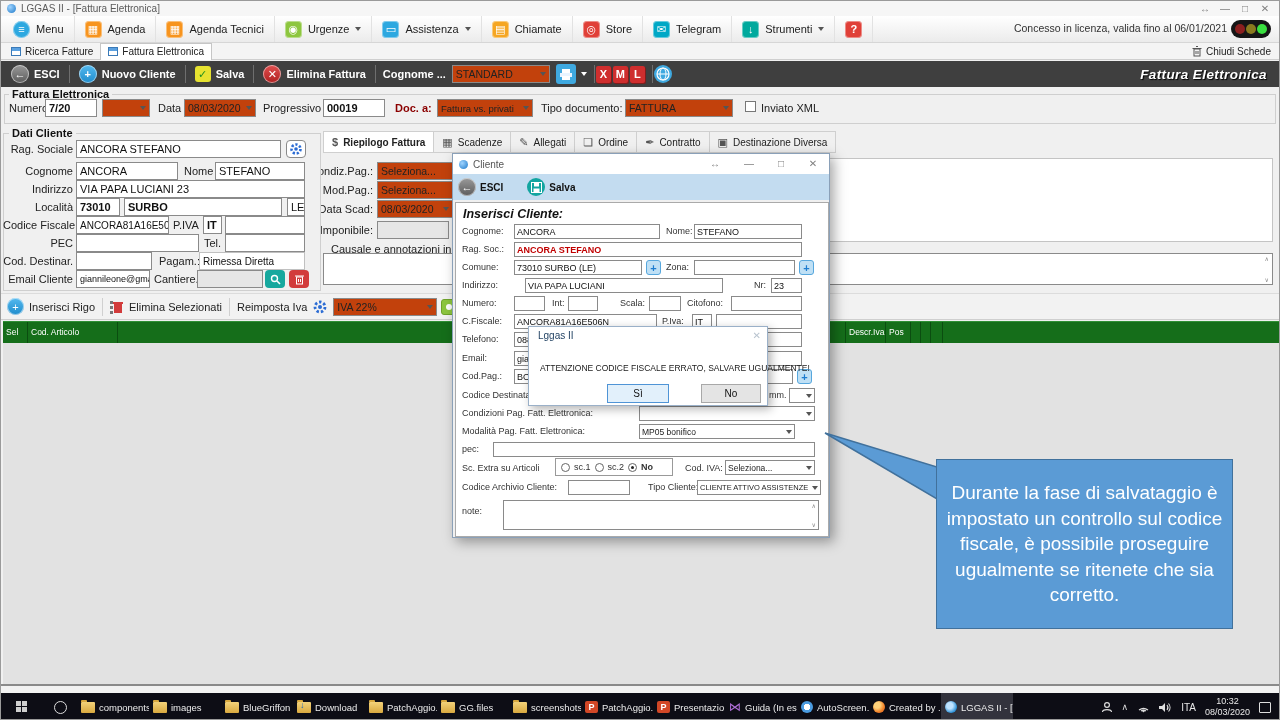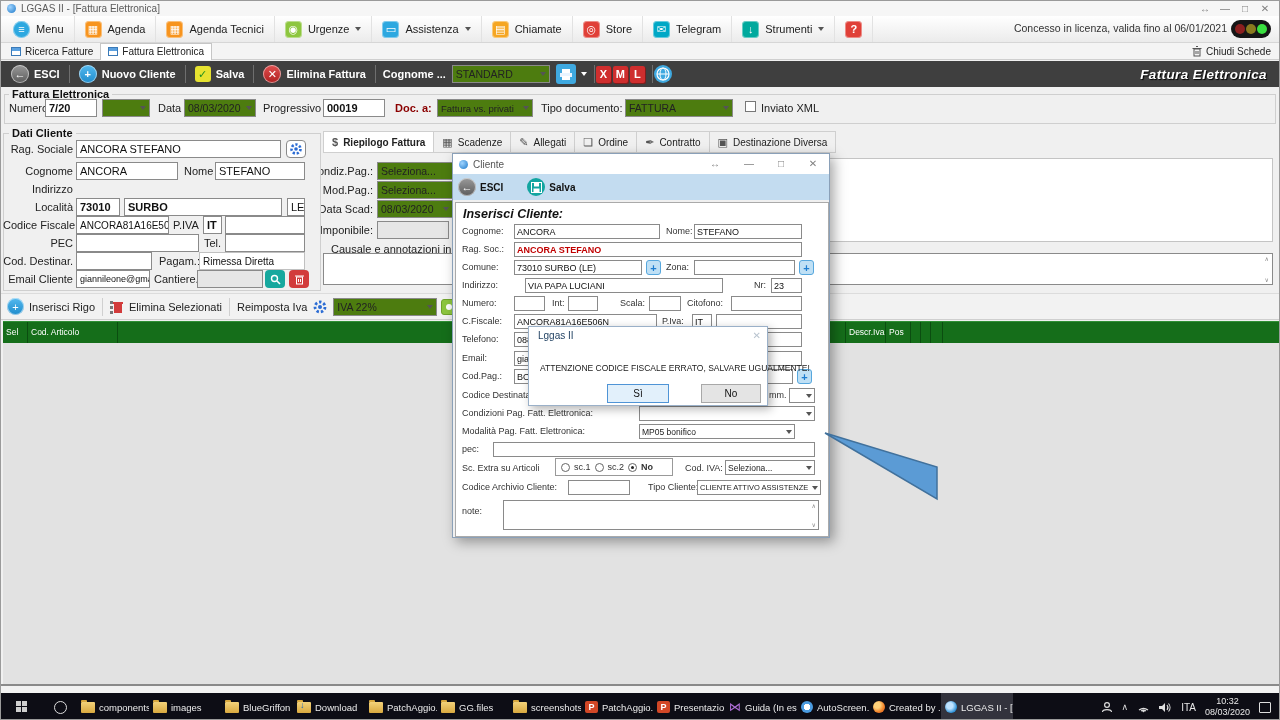--- a/index.html
+++ b/index.html
@@ -32,21 +32,21 @@
   .circle-ic{width:18px;height:18px;border-radius:50%;display:flex;align-items:center;justify-content:center;color:#fff;font-size:11px;flex:none;box-shadow:inset 0 0 0 1px rgba(255,255,255,.5)}
   .sq-ic{width:16px;height:16px;border-radius:3px;display:flex;align-items:center;justify-content:center;font-size:11px;flex:none}
   .ab-label{font-size:11px;font-weight:bold}
   .ab-title{margin-left:auto;padding-right:12px;font-style:italic;font-weight:bold;font-size:13.5px;letter-spacing:.4px;text-shadow:1px 1px 1px #000}
   .xml-l{width:15px;height:17px;background:#cf2e2e;color:#fff;font-size:11px;font-weight:bold;display:flex;align-items:center;justify-content:center;border-radius:2px;box-shadow:1px 1px 0 #7e1d1d;margin-right:2px}
   
   .lab{position:absolute;font-size:11px;color:#222;white-space:nowrap}
   .lab.r{text-align:right}
   .field{position:absolute;background:#fff;border:1px solid #8a8a8a;font-size:11px;color:#111;display:flex;align-items:center;padding:0 3px;height:18px;overflow:hidden;white-space:nowrap}
   .field.dis{background:#e6e6e6}
-  .combo{position:absolute;background:#4d7c0f;border:1px solid #8a8a8a;display:flex;align-items:center;font-size:10.5px;color:#222;padding:0 3px;height:18px;overflow:hidden;white-space:nowrap}
+  .combo{position:absolute;background:#c2410c;border:1px solid #8a8a8a;display:flex;align-items:center;font-size:10.5px;color:#222;padding:0 3px;height:18px;overflow:hidden;white-space:nowrap}
   .combo .cx{margin-left:auto}
   .grpbox{position:absolute;border:1px solid #cfcfcf}
   .grplab{position:absolute;font-size:11px;font-weight:bold;color:#111;background:#f0f0f0;padding:0 3px;white-space:nowrap}
   .cb{width:11px;height:11px;border:1px solid #777;background:#fff;flex:none}
   .plus-btn{position:absolute;width:15px;height:15px;background:#bfe0f5;border:1px solid #57a7dd;border-radius:3px;color:#1d7dd0;font-weight:bold;font-size:11px;display:flex;align-items:center;justify-content:center}
   .mini-btn{position:absolute;width:20px;height:18px;border-radius:4px;display:flex;align-items:center;justify-content:center}
   
   .inv-tabs{position:absolute;left:322px;top:130px;display:flex;height:22px}
   .itab{display:flex;align-items:center;gap:5px;font-size:10px;color:#222;padding:0 8px;border:1px solid #cfcfcf;border-left:none;background:#f0f0f0;white-space:nowrap}
   .itab:first-child{border-left:1px solid #cfcfcf;background:#fff;font-weight:bold}
@@ -284,20 +284,21 @@
       <svg width="14" height="14">
         <circle cx="7" cy="7" r="4.5" fill="none" stroke="#2b6cd4" stroke-width="2.6" stroke-dasharray="2.2 1.8"></circle>
         <circle cx="7" cy="7" r="1.8" fill="#2b6cd4"></circle>
       </svg>
     </span>
   <span class="lab r z2" style="left:2px;top:164px;width:70px">Cognome</span>
   <div class="field z2" style="left:75px;top:161px;width:102px">ANCORA</div>
   <span class="lab z2" style="left:183px;top:164px">Nome</span>
   <div class="field z2" style="left:214px;top:161px;width:90px">STEFANO</div>
   <span class="lab r z2" style="left:2px;top:182px;width:70px">Indirizzo</span>
+  <div class="field z2" style="left:75px;top:179px;width:229px">VIA PAPA LUCIANI 23</div>
   <span class="lab r z2" style="left:2px;top:200px;width:70px">Località</span>
   <div class="field z2" style="left:75px;top:197px;width:44px;font-weight:bold">73010</div>
   <div class="field z2" style="left:123px;top:197px;width:158px;font-weight:bold">SURBO</div>
   <div class="field z2" style="left:286px;top:197px;width:18px">LE</div>
   <span class="lab r z2" style="left:2px;top:218px;width:70px">Codice Fiscale</span>
   <div class="field z2" style="left:75px;top:215px;width:93px;font-size:10px">ANCORA81A16E506N</div>
   <span class="lab z2" style="left:172px;top:218px">P.IVA</span>
   <div class="field z2" style="left:202px;top:215px;width:19px;font-weight:bold">IT</div>
   <div class="field z2" style="left:224px;top:215px;width:80px"></div>
   <span class="lab r z2" style="left:2px;top:236px;width:70px">PEC</span>
@@ -436,20 +437,21 @@
       <div class="gcol" style="width: 10px;"></div>
       <div class="gcol" style="width: 12px;"></div>
     </div>
   <div class="grid-body"></div>
   <div class="win-bottom"></div>
   <div class="win-strip"></div>
 
   <svg class="callout-tail" width="120" height="80">
     <polygon points="4,8 116,42 116,74" fill="#5b9bd5" stroke="#41719c" stroke-width="1.5"></polygon>
   </svg>
+  <div class="callout">Durante la fase di salvataggio è impostato un controllo sul codice fiscale, è possibile proseguire ugualmente se ritenete che sia corretto.</div>
 
   <div class="dlg">
     <div class="dlg-tb">
       <span class="appicon"></span>
       <span>Cliente</span>
       <span class="winctl" style="right:104px;height:20px;line-height:20px">↔</span>
       <span class="winctl" style="right:70px;height:20px;line-height:20px">—</span>
       <span class="winctl" style="right:38px;height:20px;line-height:20px">□</span>
       <span class="winctl" style="right:6px;height:20px;line-height:20px">✕</span>
     </div>

